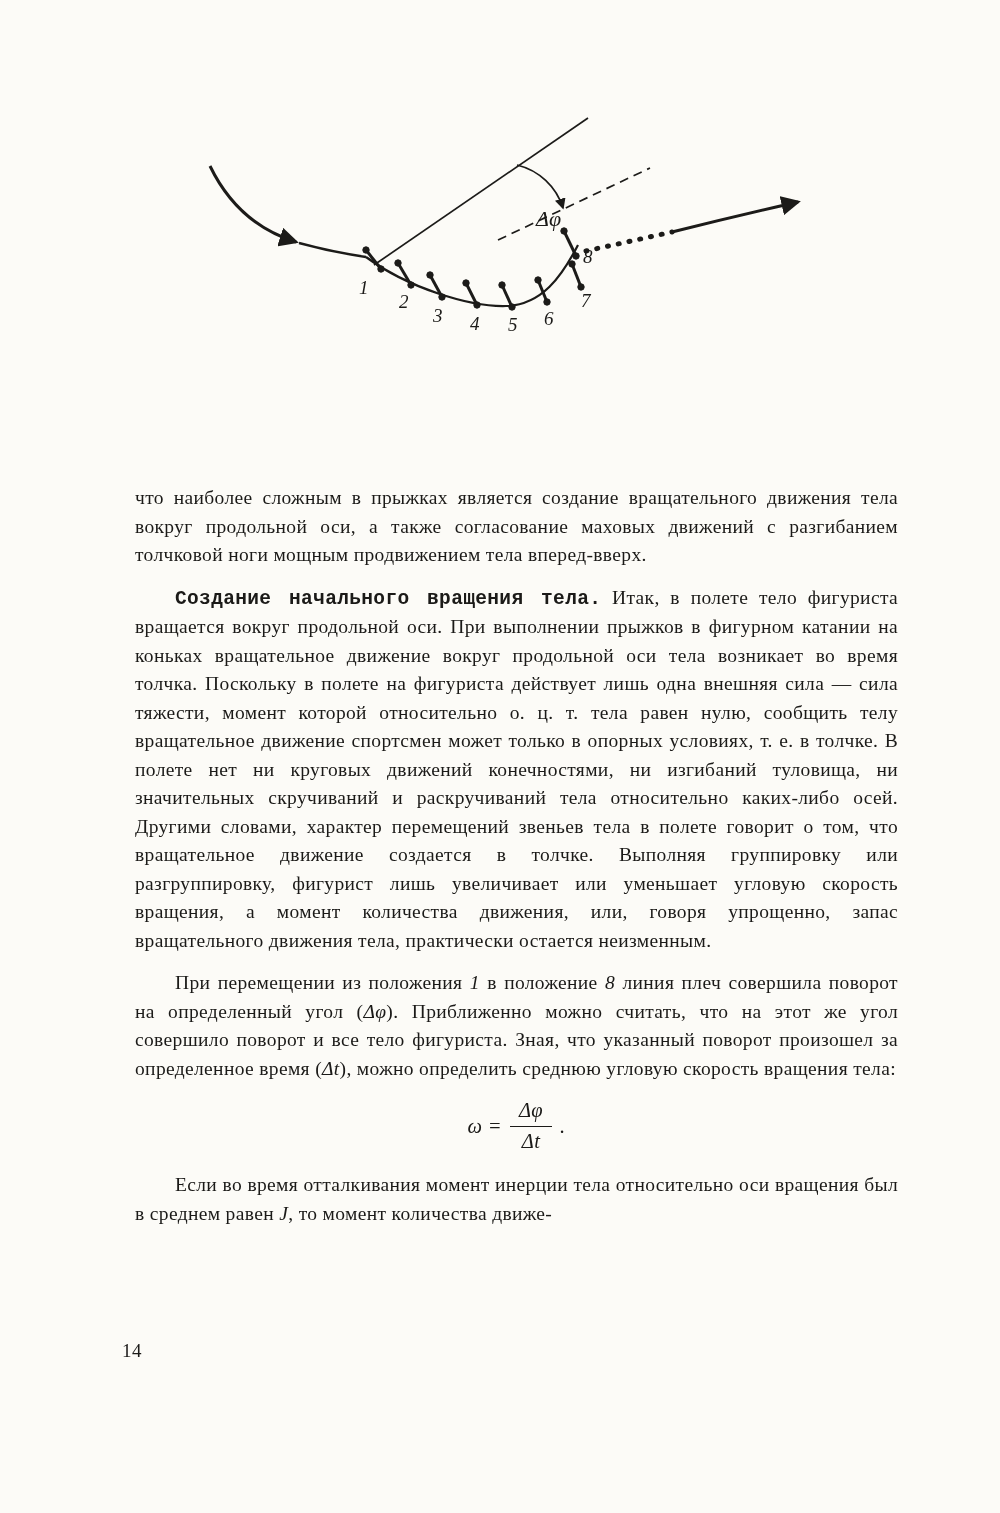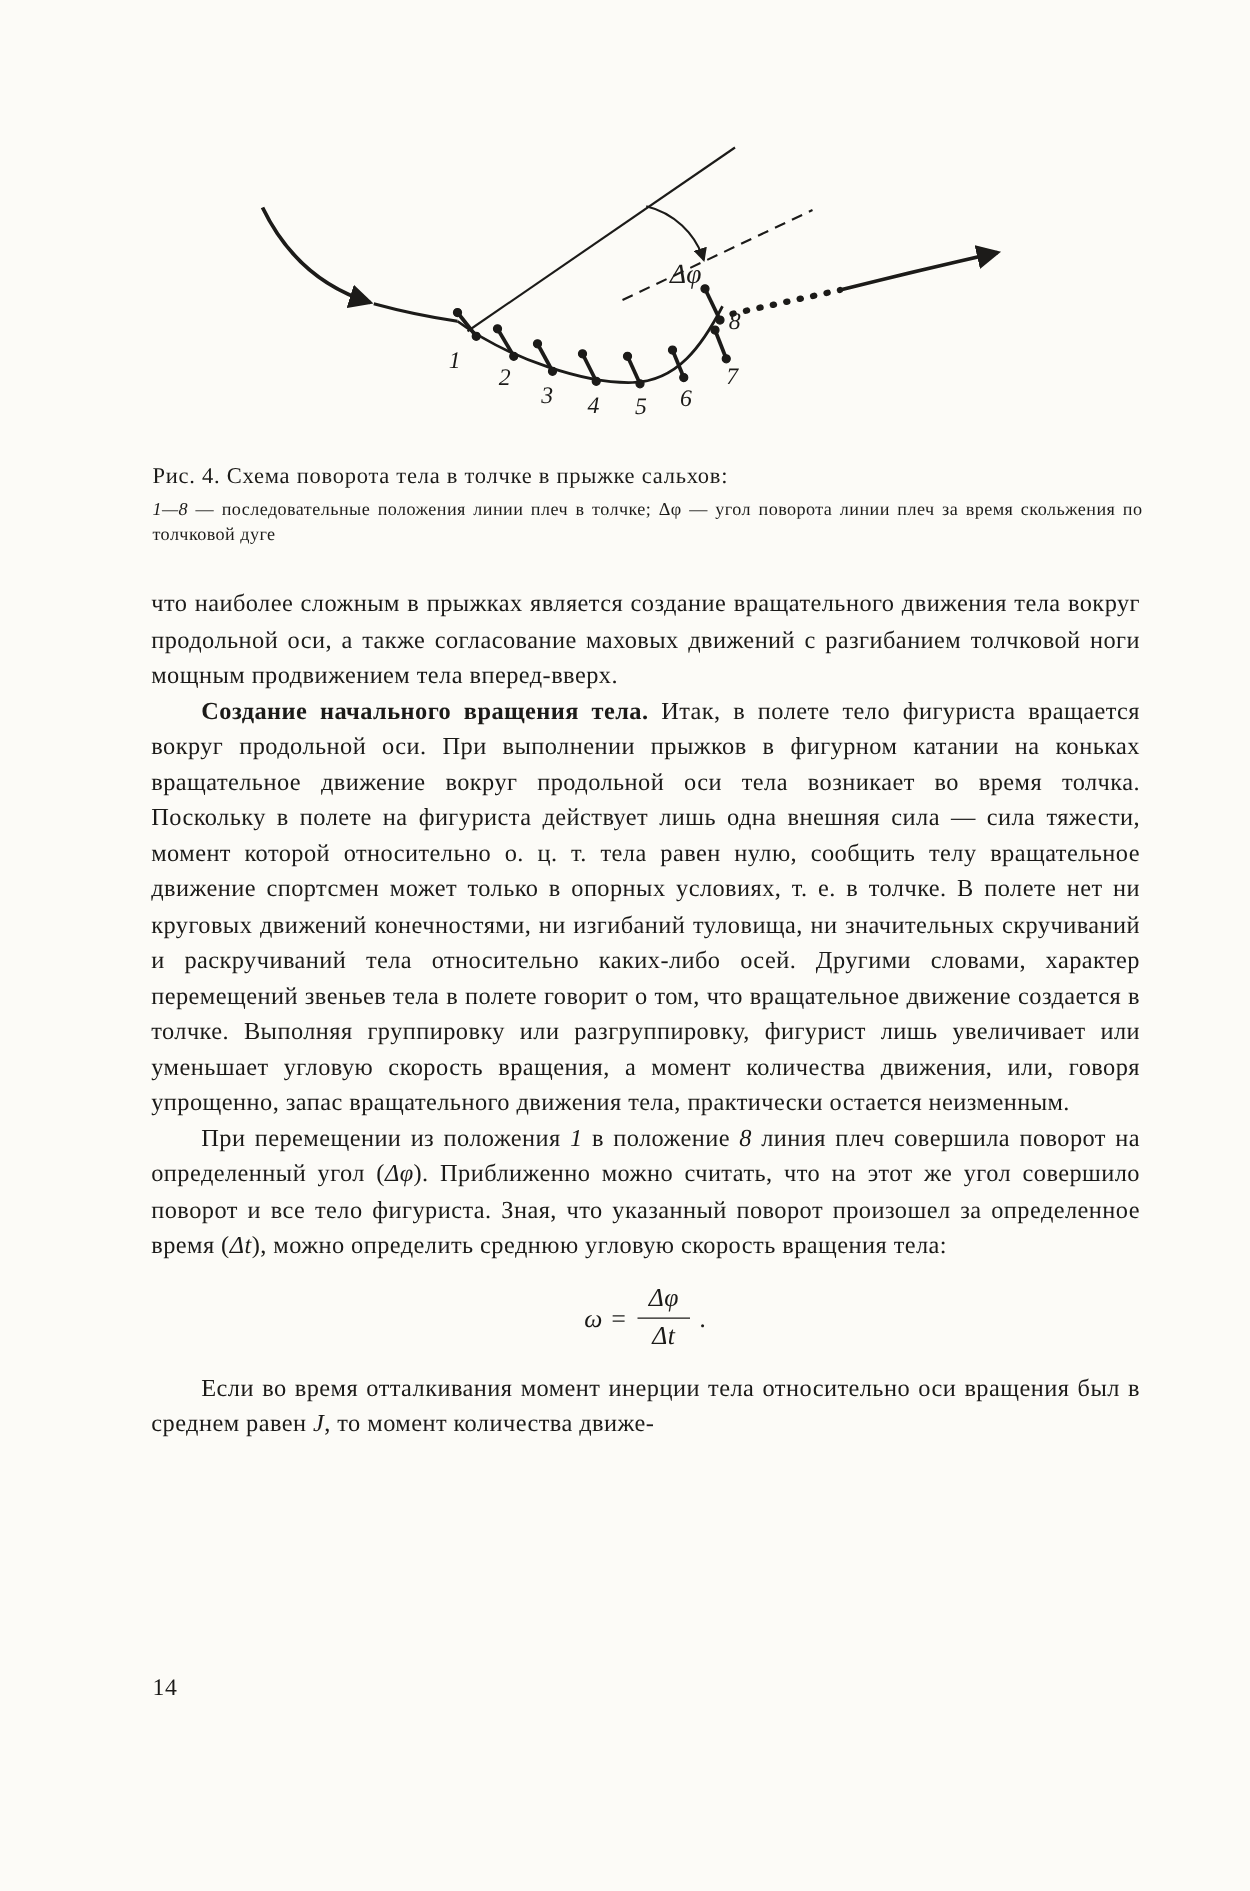--- a/index.html
+++ b/index.html
@@ -27,23 +27,23 @@
   .cap-title{font-size:18px;letter-spacing:.6px;}
   .cap-note{font-size:14.5px;line-height:20px;margin-top:7px;letter-spacing:.35px;text-align:justify;}
   .cap-note i{font-style:italic;}
 
   
   .body-text{
     position:absolute;top:470px;left:121px;width:791px;
     font-size:19.5px;line-height:28.5px;letter-spacing:.35px;
     text-align:justify;
   }
-  .body-text p{margin:0;text-indent:40px;}
+  .body-text p{margin:14px;text-indent:40px;}
   .body-text p.noindent{text-indent:0;}
-  b{font-weight:bold;}
+  b{font-weight:bold;font-family:Liberation Mono, monospace;}
   i{font-style:italic;}
 
   
   .formula{
     text-align:center;
     font-size:20.5px;
     font-style:italic;
     margin:16px 0 12px 0;
     text-indent:0;
   }
@@ -126,24 +126,20 @@
       <text x="359" y="190">1</text>
       <text x="399" y="204">2</text>
       <text x="433" y="218">3</text>
       <text x="470" y="226">4</text>
       <text x="508" y="227">5</text>
       <text x="544" y="221">6</text>
       <text x="581" y="203">7</text>
       <text x="583" y="159">8</text>
     </svg>
 
-    <figcaption class="caption">
-      <div class="cap-title">Рис. 4. Схема поворота тела в толчке в прыжке сальхов:</div>
-      <div class="cap-note"><i>1—8</i><span> — последовательные положения линии плеч в толчке; Δφ — угол поворота линии плеч за время скольжения по толчковой дуге</span></div>
-    </figcaption>
   </figure>
 
   <main class="body-text">
     <p class="noindent">что наиболее сложным в прыжках является создание вращательного движения тела вокруг продольной оси, а также согласование маховых движений с разгибанием толчковой ноги мощным  продвижением тела вперед-вверх.</p>
 
     <p><b>Создание начального вращения тела.</b><span> Итак, в полете тело фигуриста вращается вокруг продольной оси. При выполнении прыжков в фигурном катании на коньках вращательное движение вокруг продольной оси тела возникает во время толчка. Поскольку в полете на фигуриста действует лишь одна внешняя сила — сила тяжести, момент которой относительно о. ц. т. тела равен нулю, сообщить телу вращательное движение спортсмен может только в опорных условиях, т. е. в толчке. В полете нет ни круговых движений конечностями, ни изгибаний туловища, ни значительных скручиваний и раскручиваний тела относительно каких-либо осей. Другими словами, характер перемещений звеньев тела в полете говорит о том, что вращательное движение создается в толчке. Выполняя группировку или разгруппировку, фигурист лишь увеличивает или уменьшает угловую скорость вращения, а момент количества движения, или, говоря упрощенно, запас вращательного движения тела, практически остается неизменным.</span></p>
 
 
 
     <p><span>При перемещении из положения </span><i>1</i><span> в положение </span><i>8</i><span> линия плеч совершила поворот на определенный угол (</span><i>Δφ</i><span>). Приближенно можно считать, что на этот же угол совершило поворот и все тело фигуриста. Зная, что указанный поворот произошел за определенное время (</span><i>Δt</i><span>), можно определить среднюю угловую скорость вращения тела:</span></p>

